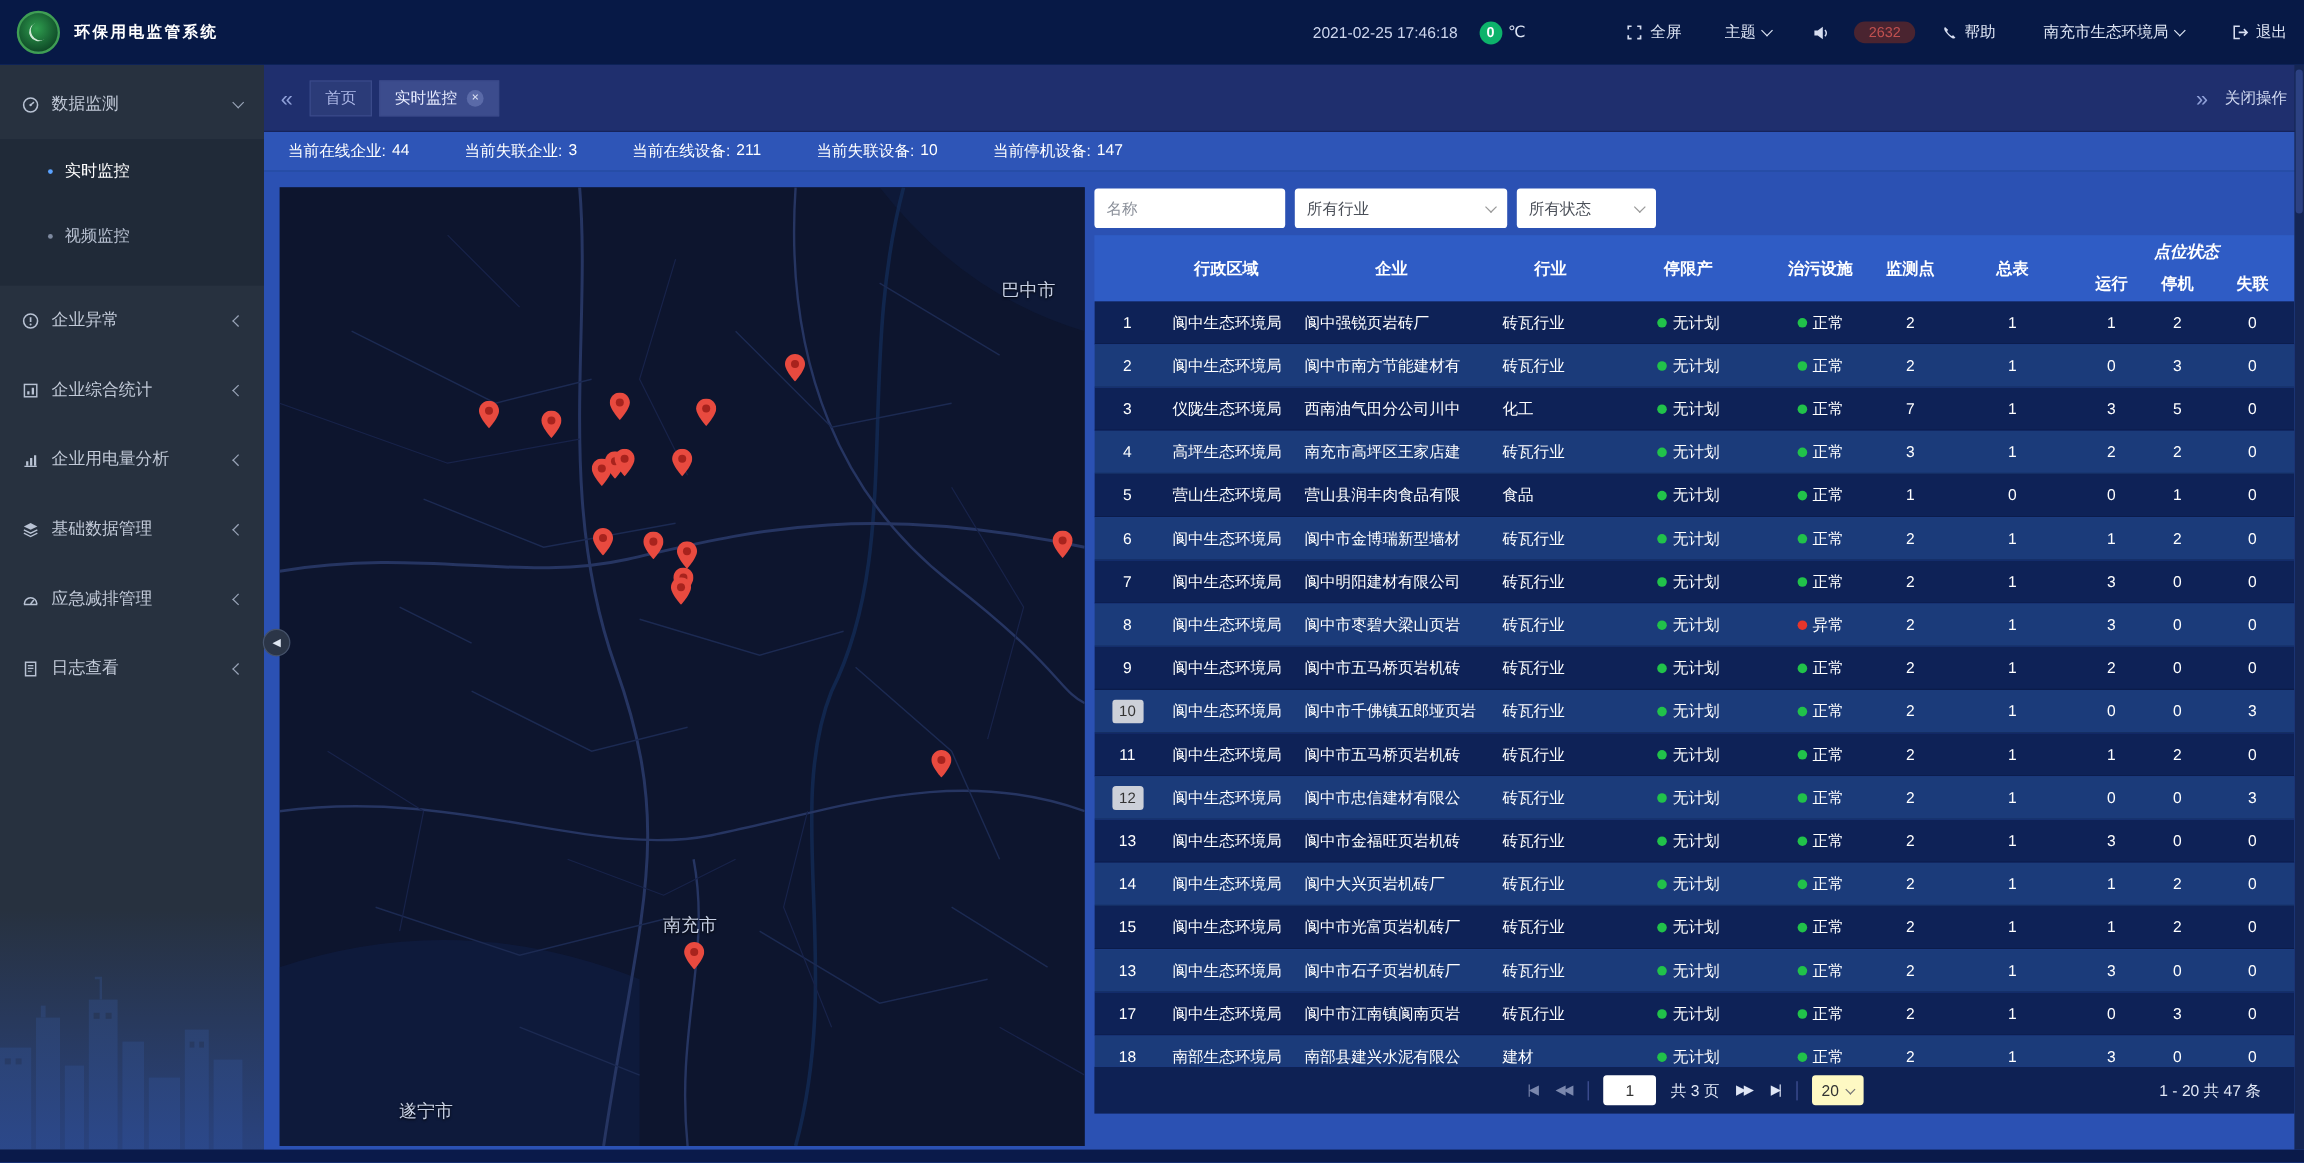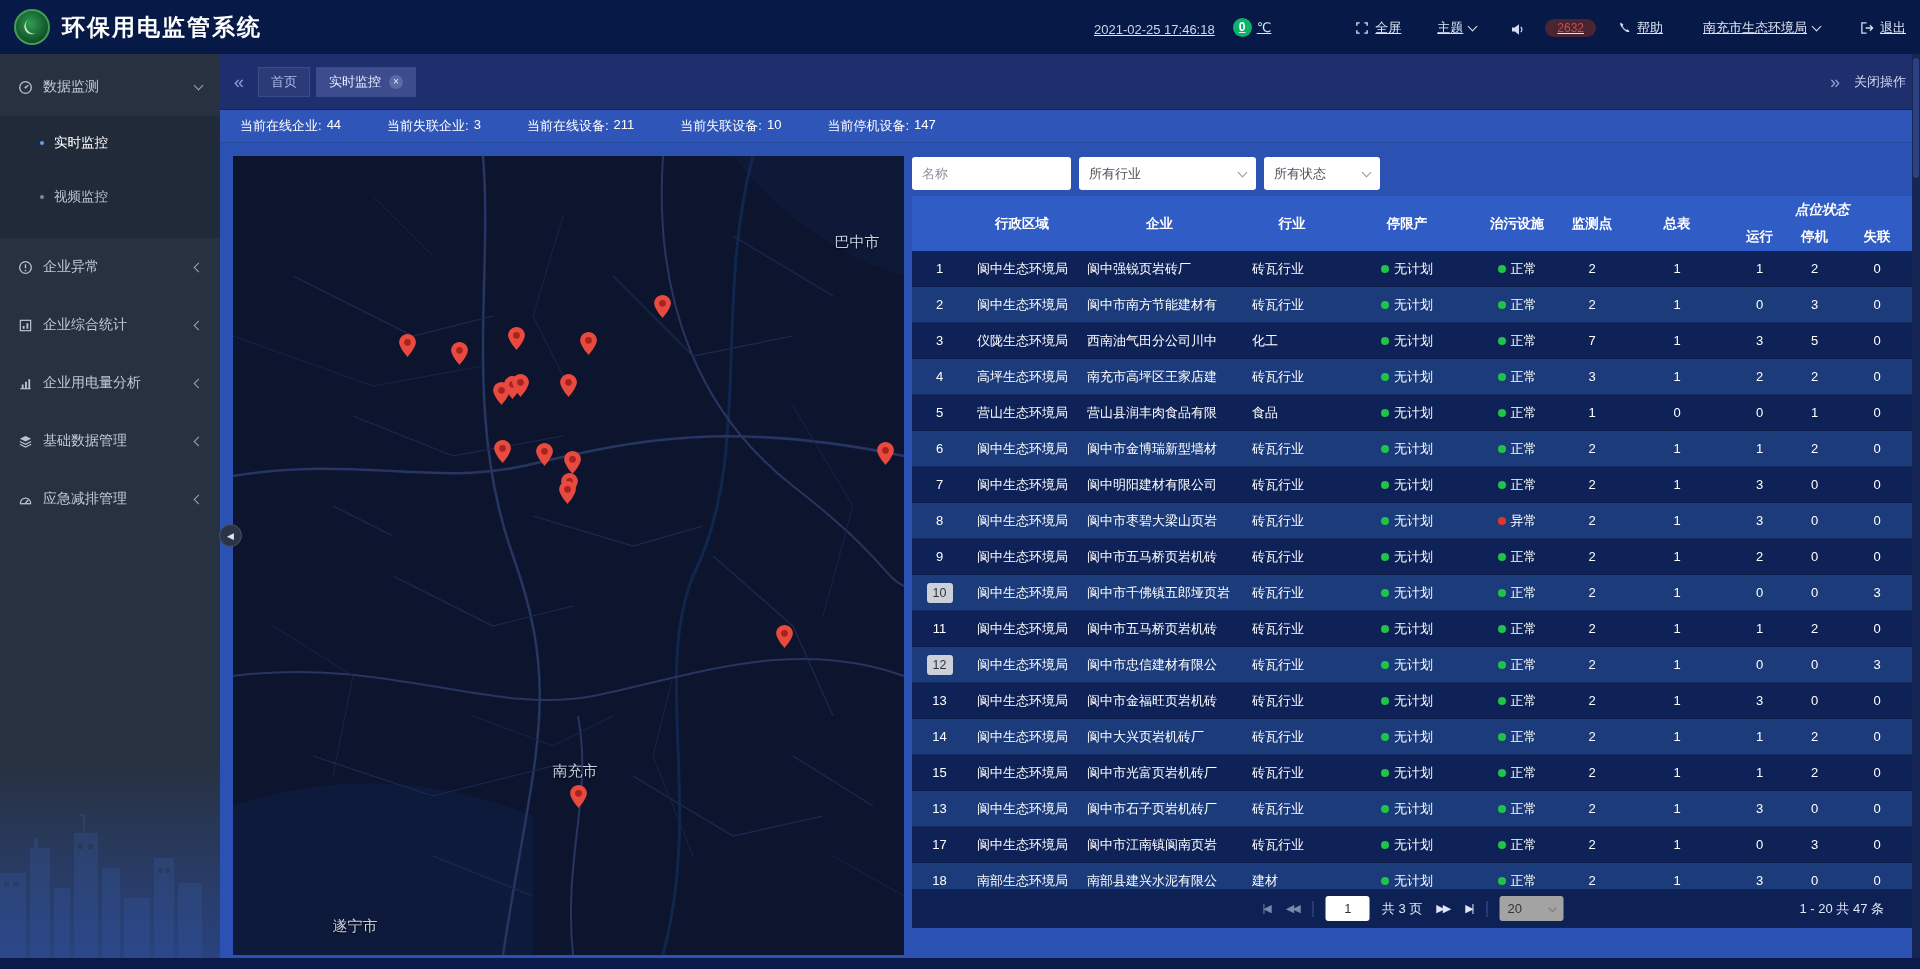--- a/index.html
+++ b/index.html
@@ -20,22 +20,22 @@
   .logo{
     width:36px; height:36px; border-radius:50%;
     border:2px solid #3f9e54;
     background:radial-gradient(circle at 45% 40%, #2f9e4f 0%, #11502a 70%, #0b2013 100%);
     position:relative; flex:0 0 auto;
   }
   .logo::after{
     content:""; position:absolute; left:8px; top:7px; width:16px; height:16px;
     border-left:2px solid #cfe9d6; border-radius:50%; transform:rotate(-30deg);
   }
-  .app-title{ font-size:23px; font-weight:bold; letter-spacing:2px; margin-left:12px; color:#fff; }
-  .hdr-right{ margin-left:auto; display:flex; align-items:flex-end; font-size:13px; color:#dfe6f5;text-decoration:underline; }
+  .app-title{ font-size:13px; font-weight:bold; letter-spacing:2px; margin-left:12px; color:#fff; }
+  .hdr-right{ margin-left:auto; display:flex; align-items:center; font-size:13px; color:#dfe6f5; }
   .hdr-item{ display:flex; align-items:center; gap:6px; cursor:default; white-space:nowrap; }
   .hdr-datetime{ margin-right:18px; color:#cdd6ee; }
   .temp-wrap{ margin-right:84px; display:flex; align-items:center; gap:5px; }
   .temp-circle{
     width:19px; height:19px; border-radius:50%; background:#0db36b; color:#fff;
     display:flex; align-items:center; justify-content:center; font-size:12px; font-weight:bold;
   }
   .gap36{ margin-right:36px; } .gap34{ margin-right:34px; }
   .gap20{ margin-right:20px; } .gap40{ margin-right:40px; }
   .notice-pill{
@@ -173,21 +173,21 @@
     display:flex; align-items:center; gap:12px;
   }
   .pg-btn{ font-size:11px; letter-spacing:-2px; cursor:pointer; padding:0 2px; }
   .pg-btn.disabled{ color:#7a87ad; cursor:default; }
   .pg-sep{ width:1px; height:16px; background:#44549a; }
   .pg-input{
     width:44px; height:25px; background:#fff; border:none; border-radius:3px;
     text-align:center; font-size:13px; color:#333; outline:none;
   }
   .pg-size{
-    width:64px; height:25px; background:#a3a3a3; border-radius:3px; color:#333;
+    width:43px; height:25px; background:#fef9c3; border-radius:3px; color:#333;
     display:flex; align-items:center; padding:0 8px; font-size:13px; cursor:pointer;
   }
   .pg-size .sel-caret{ margin-left:auto; width:6px; height:6px; border-right:1.5px solid #777; border-bottom:1.5px solid #777; transform:rotate(45deg); margin-bottom:2px; }
   .pg-range{ position:absolute; right:28px; }
 
   
   .footer-strip{ position:absolute; left:0; bottom:0; width:1920px; height:11px; background:#0a1a4a; z-index:30; }
   .scroll-strip{ position:absolute; right:0; top:54px; bottom:11px; width:8px; background:#152655; z-index:25; }
   .scroll-thumb{ position:absolute; top:4px; left:1px; width:6px; height:120px; border-radius:3px; background:#2c4182; }
 </style>
@@ -314,20 +314,30 @@
       </div>
       <div class="menu-group">
         <span class="m-icon">
           <svg viewBox="0 0 16 16" width="15" height="15">
             <path d="M2.5 12a5.5 5.5 0 0 1 11 0" fill="none" stroke="#b8c2d3" stroke-width="1.4"></path>
             <path d="M8 12l2.8-3.5" stroke="#b8c2d3" stroke-width="1.4"></path>
             <path d="M2 12.5h12" stroke="#b8c2d3" stroke-width="1.4"></path>
           </svg>
         </span>
         <span class="m-label">应急减排管理</span>
+        <span class="chev left"></span>
+      </div>
+      <div class="menu-group">
+        <span class="m-icon">
+          <svg viewBox="0 0 16 16" width="15" height="15">
+            <rect x="3.5" y="2" width="9" height="12" fill="none" stroke="#b8c2d3" stroke-width="1.3"></rect>
+            <path d="M5.5 5h5M5.5 7.5h5M5.5 10h3.5" stroke="#b8c2d3" stroke-width="1.1"></path>
+          </svg>
+        </span>
+        <span class="m-label">日志查看</span>
         <span class="chev left"></span>
       </div>
     </nav>
   <svg class="skyline" width="220" height="180" viewBox="0 0 220 180">
     <g fill="#3b5f9e" opacity="0.55">
       <rect x="0" y="95" width="26" height="85"></rect>
       <rect x="30" y="70" width="20" height="110"></rect>
       <rect x="54" y="110" width="16" height="70"></rect>
       <rect x="74" y="55" width="24" height="125"></rect>
       <rect x="102" y="90" width="18" height="90"></rect>

